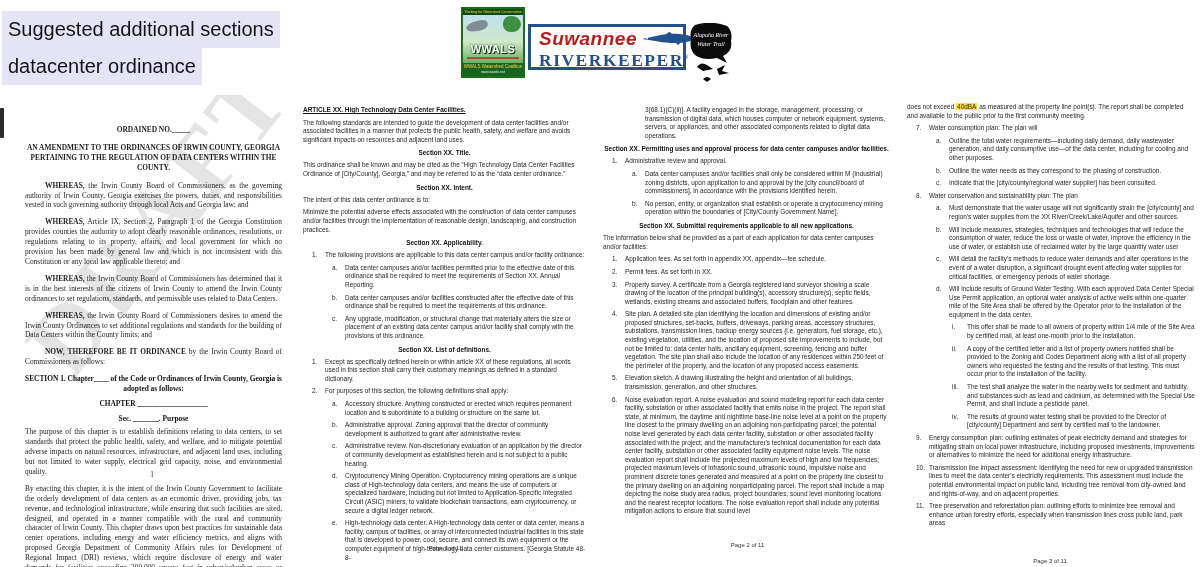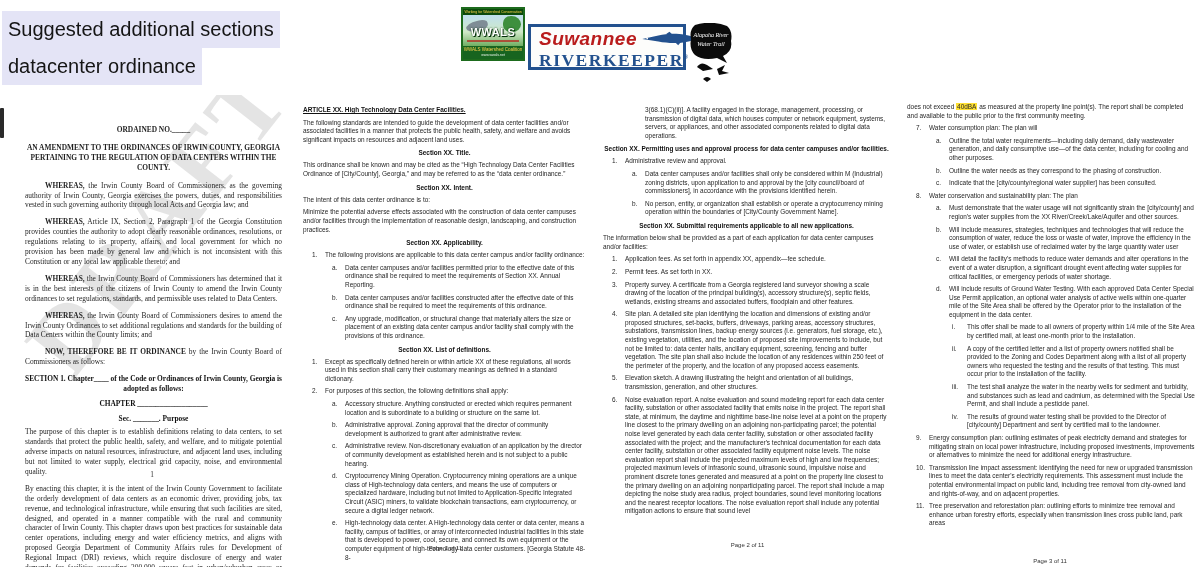--- a/index.html
+++ b/index.html
@@ -9,21 +9,21 @@
   
   .banner{position:absolute;left:0;top:0;width:1200px;height:95px;background:#fff;}
   .banner .hl-line{display:table;background:#e4e4f6;color:#151515;
        font-size:20px;line-height:35px;padding:1px 6px;white-space:nowrap;}
   .banner-left{position:absolute;left:2px;top:11px;}
   .banner-right{position:absolute;right:2px;top:11px;text-align:right;}
   .banner-right .hl-line{margin-left:auto;}
 
   
   .logos{position:absolute;left:461px;top:7px;display:flex;align-items:flex-start;gap:3px;}
-  .wwals-logo{width:64px;height:54px;border:2px solid #1d6b1d;background:#2e8b2e;
+  .wwals-logo{width:64px;height:71px;border:2px solid #1d6b1d;background:#2e8b2e;
        display:flex;flex-direction:column;overflow:hidden;box-sizing:border-box;font-family:"Liberation Sans",sans-serif;}
   .wwals-top{background:#0c4a0c;color:#ffd34d;font-size:3.5px;text-align:center;line-height:6px;height:6px;white-space:nowrap;overflow:hidden;}
   .wwals-art{flex:1;background:linear-gradient(#bfe0ee 0%,#cfe9c8 55%,#6fae62 100%);position:relative;}
   .wwals-tree{position:absolute;right:2px;top:1px;width:18px;height:16px;background:#3e8f3e;border-radius:50% 60% 55% 50%;}
   .wwals-animal{position:absolute;left:3px;top:6px;width:22px;height:10px;background:#7f8d96;border-radius:60% 40% 50% 50%;transform:rotate(-12deg);}
   .wwals-word{position:absolute;left:0;right:0;bottom:8px;text-align:center;color:#fff;font-weight:bold;
        font-size:11px;letter-spacing:.5px;text-shadow:0 0 2px #04300a,1px 1px 0 #04300a;}
   .wwals-redline{position:absolute;left:4px;right:4px;bottom:4px;height:2px;background:#b03326;opacity:.8;}
   .wwals-bottom{background:#17641f;height:13px;text-align:center;overflow:hidden;}
   .wwals-coal{color:#ffd34d;font-size:4.5px;line-height:7px;white-space:nowrap;}

